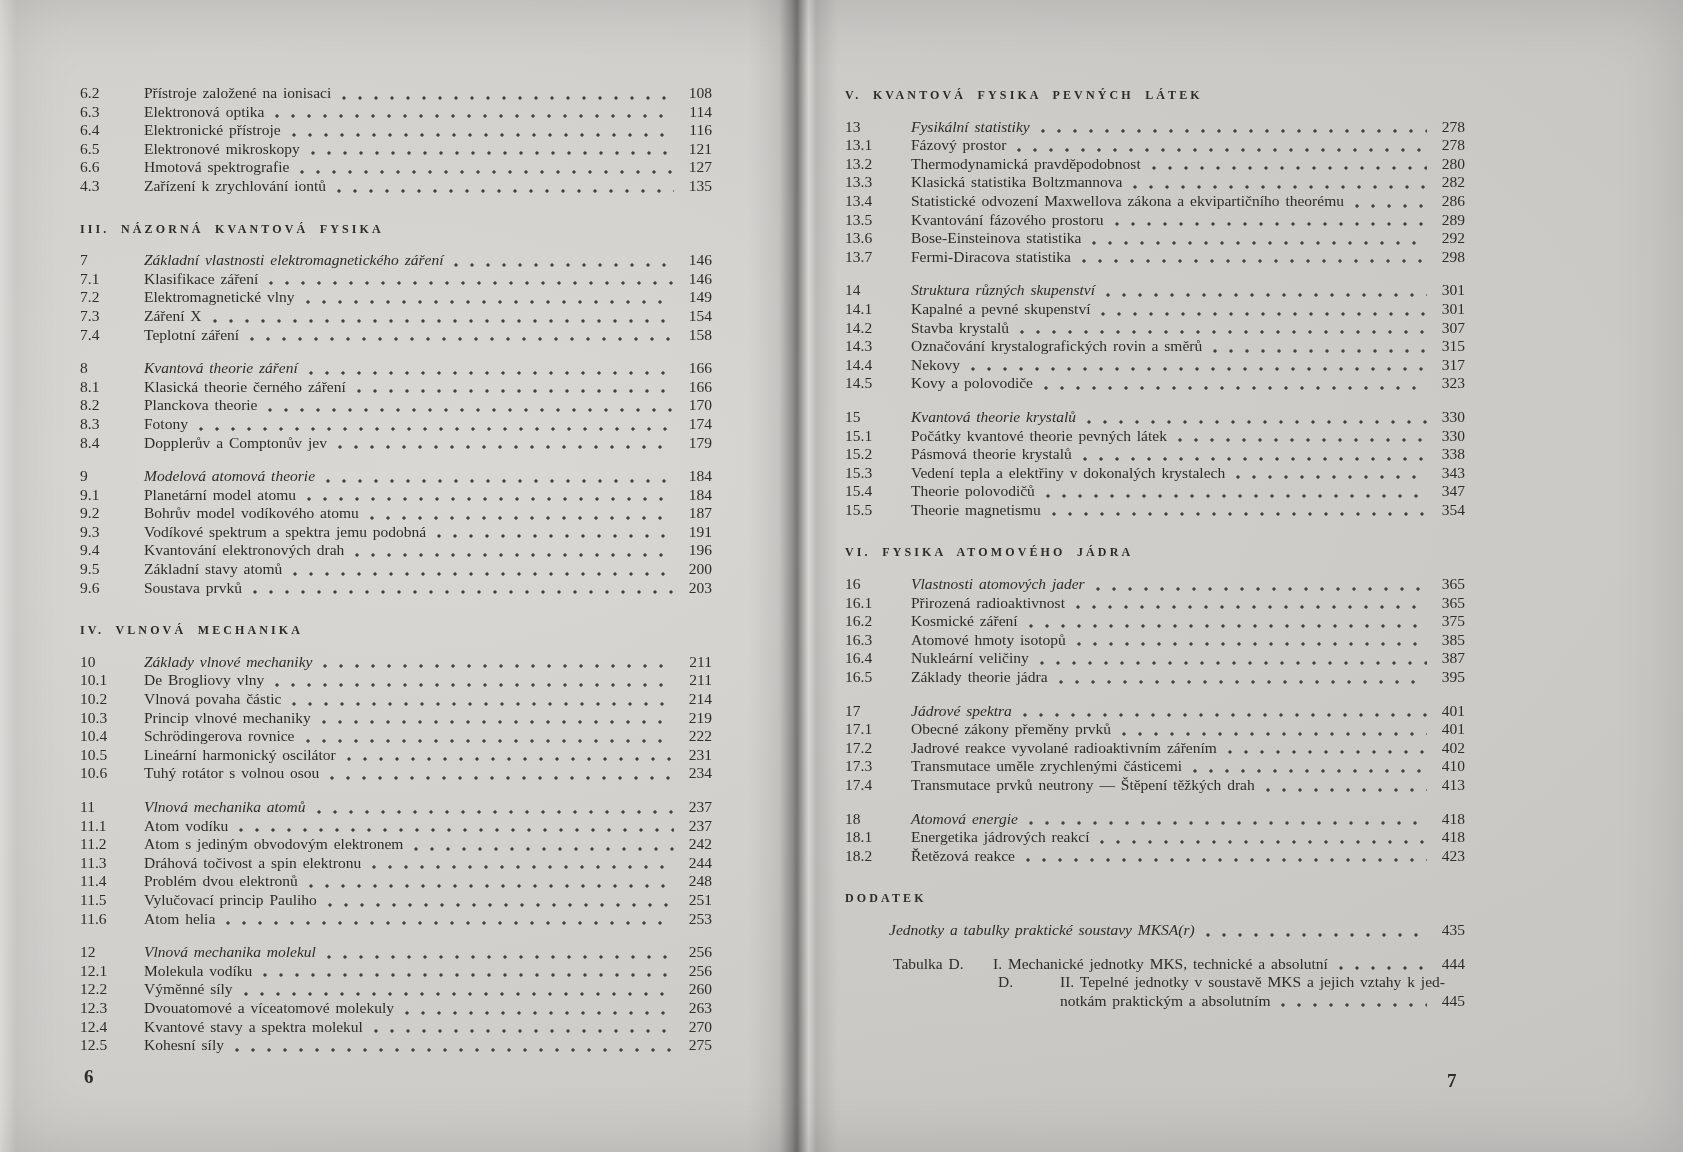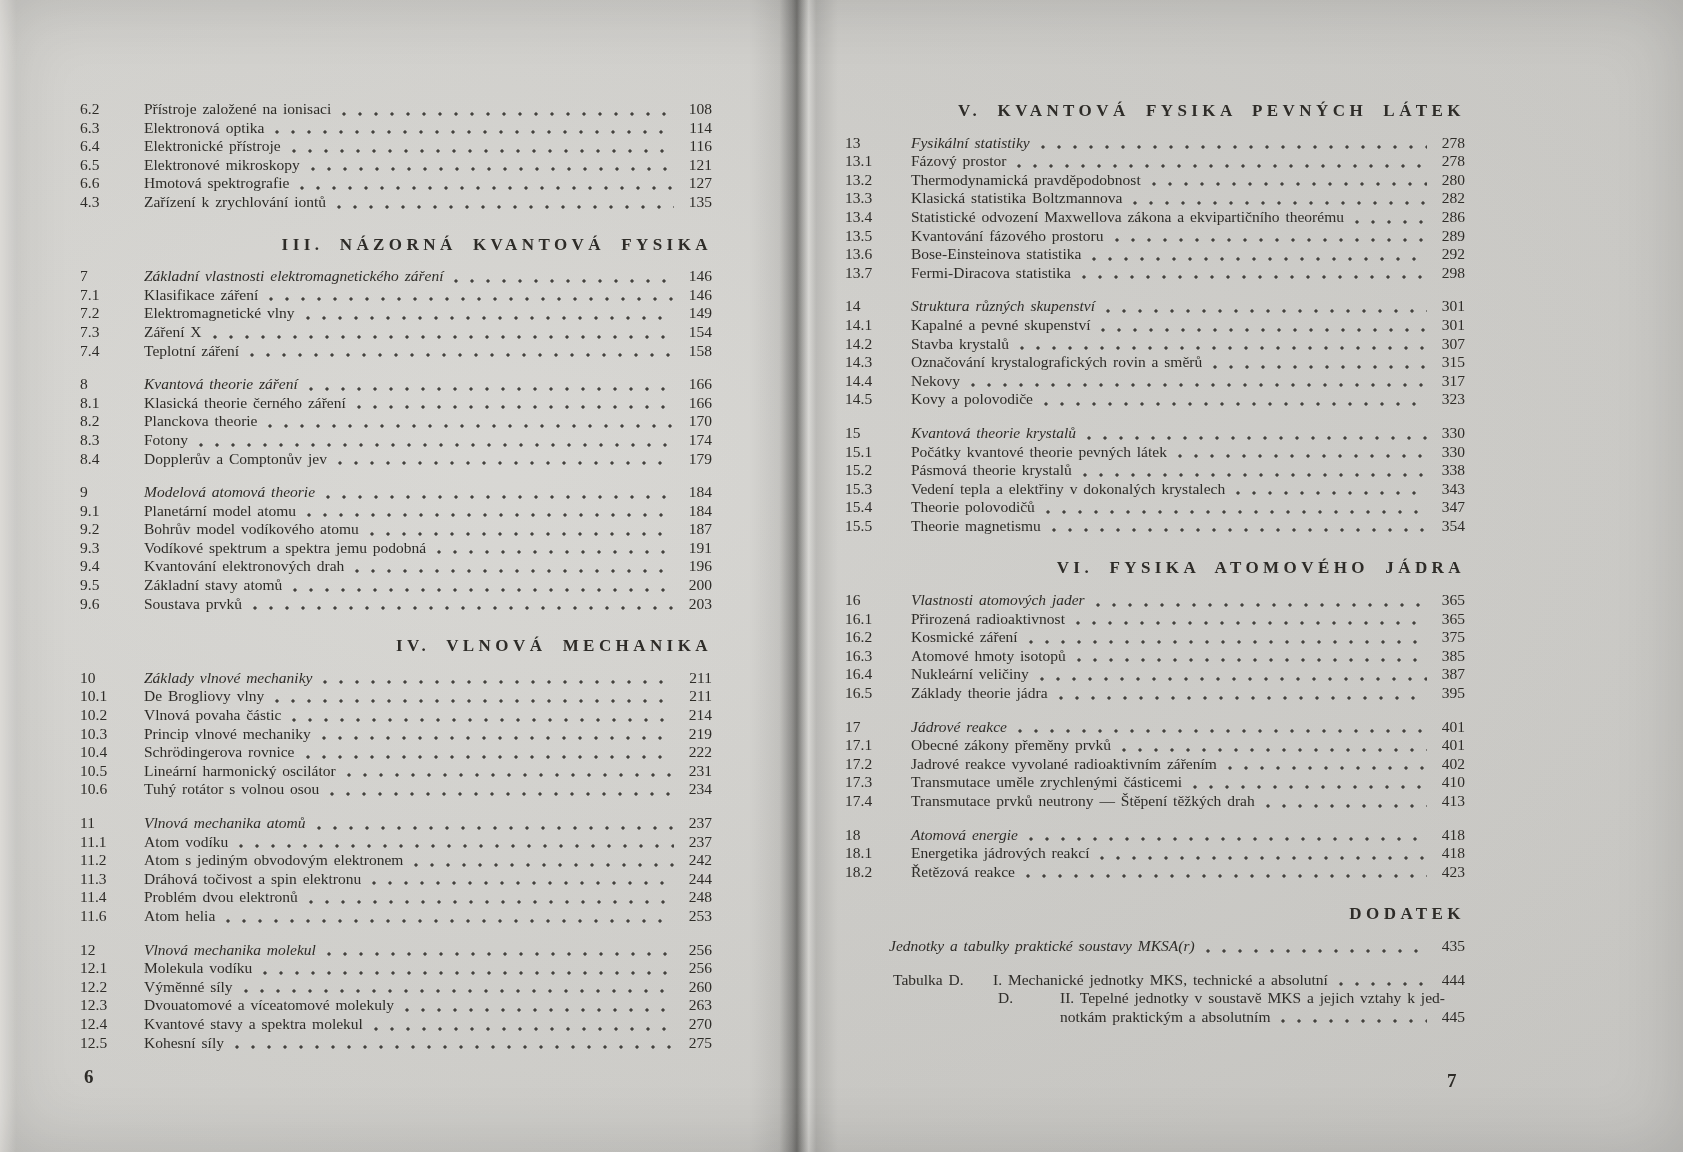--- a/index.html
+++ b/index.html
@@ -17,29 +17,29 @@
         rgba(0,0,0,.30) 47.05%,
         rgba(35,35,33,.52) 47.35%,
         rgba(0,0,0,.22) 47.65%,
         rgba(255,255,255,.14) 48.05%,
         rgba(0,0,0,.10) 48.5%,
         rgba(0,0,0,0) 49.8%),
       radial-gradient(ellipse at 30% 40%, rgba(255,255,255,.10), rgba(0,0,0,.05) 90%),
       linear-gradient(90deg,#d6d5d1 0%,#d3d2ce 45%,#cfceca 48%,#d1d0cc 100%);
     box-shadow: inset 0 0 70px rgba(0,0,0,.14);
   }
-  .page-col{position:absolute;top:84px;font-size:15.5px;line-height:18.6px;word-spacing:2px;margin-top:16px;}
+  .page-col{position:absolute;top:84px;font-size:15.5px;line-height:18.6px;word-spacing:2px;}
   #left-col{left:80px;width:632px;}
   #right-col{left:845px;width:620px;}
 
   .group + .group{margin-top:15px;}
   .heading{
-    text-align:right;
+    text-align:left;
     font-weight:bold;
-    font-size:17px;
+    font-size:12px;
     letter-spacing:.26em;
     word-spacing:.45em;
     margin:24px 0 13px 0;
     white-space:nowrap;
   }
   .heading:first-child{margin-top:2px;}
 
   .row{display:flex;align-items:flex-end;}
   .num{flex:0 0 auto;width:64px;}
   #right-col .num{width:66px;}
@@ -282,20 +282,26 @@
           <span class="leader"></span>
           <span class="pg">244</span>
         </div>
         <div class="row">
           <span class="num">11.4</span>
           <span class="title">Problém dvou elektronů</span>
           <span class="leader"></span>
           <span class="pg">248</span>
         </div>
         <div class="row">
+          <span class="num">11.5</span>
+          <span class="title">Vylučovací princip Pauliho</span>
+          <span class="leader"></span>
+          <span class="pg">251</span>
+        </div>
+        <div class="row">
           <span class="num">11.6</span>
           <span class="title">Atom helia</span>
           <span class="leader"></span>
           <span class="pg">253</span>
         </div>
       </div>
       <div class="group">
         <div class="row">
           <span class="num">12</span>
           <span class="title italic">Vlnová mechanika molekul</span>
@@ -497,21 +503,21 @@
         <div class="row">
           <span class="num">16.5</span>
           <span class="title">Základy theorie jádra</span>
           <span class="leader"></span>
           <span class="pg">395</span>
         </div>
       </div>
       <div class="group">
         <div class="row">
           <span class="num">17</span>
-          <span class="title italic">Jádrové reakce</span>
+          <span class="title italic">Jádrové spektra</span>
           <span class="leader"></span>
           <span class="pg">401</span>
         </div>
         <div class="row">
           <span class="num">17.1</span>
           <span class="title">Obecné zákony přeměny prvků</span>
           <span class="leader"></span>
           <span class="pg">401</span>
         </div>
         <div class="row">

